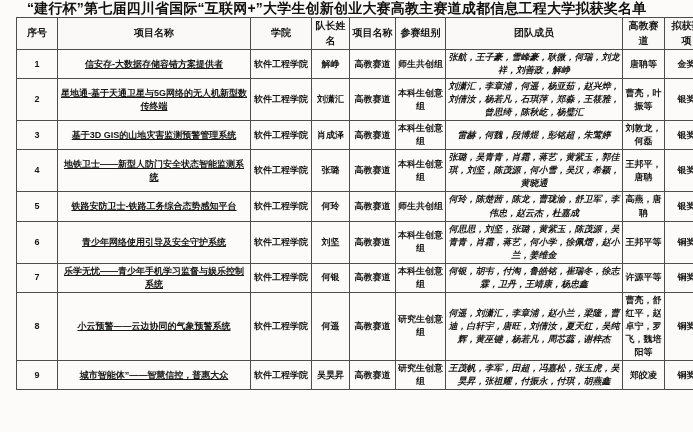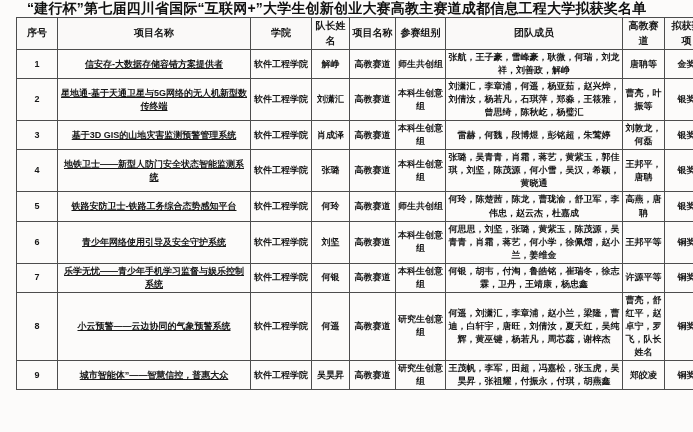--- a/index.html
+++ b/index.html
@@ -54,21 +54,21 @@
   col.c-no      { width: 41px; }
   col.c-project { width: 193px; }
   col.c-college { width: 61px; }
   col.c-leader  { width: 38px; }
   col.c-track   { width: 46px; }
   col.c-group   { width: 50px; }
   col.c-members { width: 177px; }
   col.c-mentors { width: 42px; }
   col.c-award   { width: 44px; }
   td.c-project { font-size: 9.5px; text-decoration: underline; }
-  td.c-members { font-size: 8.8px; }
+  td.c-members { font-size: 8.8px; font-style: italic; }
   td.c-mentors { font-size: 8.8px; }
 </style>
 </head>
 <body>
 
 <div class="page">
   <div class="doc-title">“建行杯”第七届四川省国际“互联网+”大学生创新创业大赛高教主赛道成都信息工程大学拟获奖名单</div>
 
   <table class="awards">
     <colgroup>
@@ -174,21 +174,21 @@
           <td class="c-award">铜奖</td>
         </tr>
         <tr>
           <td class="c-no">8</td>
           <td class="c-project">小云预警——云边协同的气象预警系统</td>
           <td class="c-college">软件工程学院</td>
           <td class="c-leader">何遥</td>
           <td class="c-track">高教赛道</td>
           <td class="c-group">研究生创意组</td>
           <td class="c-members">何遥，刘潇汇，李章浦，赵小兰，梁隆，曹迪，白轩宇，唐旺，刘倩汝，夏天红，吴纯辉，黄巫键，杨若凡，周芯蕊，谢梓杰</td>
-          <td class="c-mentors">曹亮，舒红平，赵卓宁，罗飞，队长姓名</td>
+          <td class="c-mentors">曹亮，舒红平，赵卓宁，罗飞，魏培阳等</td>
           <td class="c-award">铜奖</td>
         </tr>
         <tr>
           <td class="c-no">9</td>
           <td class="c-project">城市智能体”——智慧信控，普惠大众</td>
           <td class="c-college">软件工程学院</td>
           <td class="c-leader">吴昊昇</td>
           <td class="c-track">高教赛道</td>
           <td class="c-group">研究生创意组</td>
           <td class="c-members">王茂帆，李军，田超，冯嘉松，张玉虎，吴昊昇，张祖耀，付振永，付琪，胡燕鑫</td>

